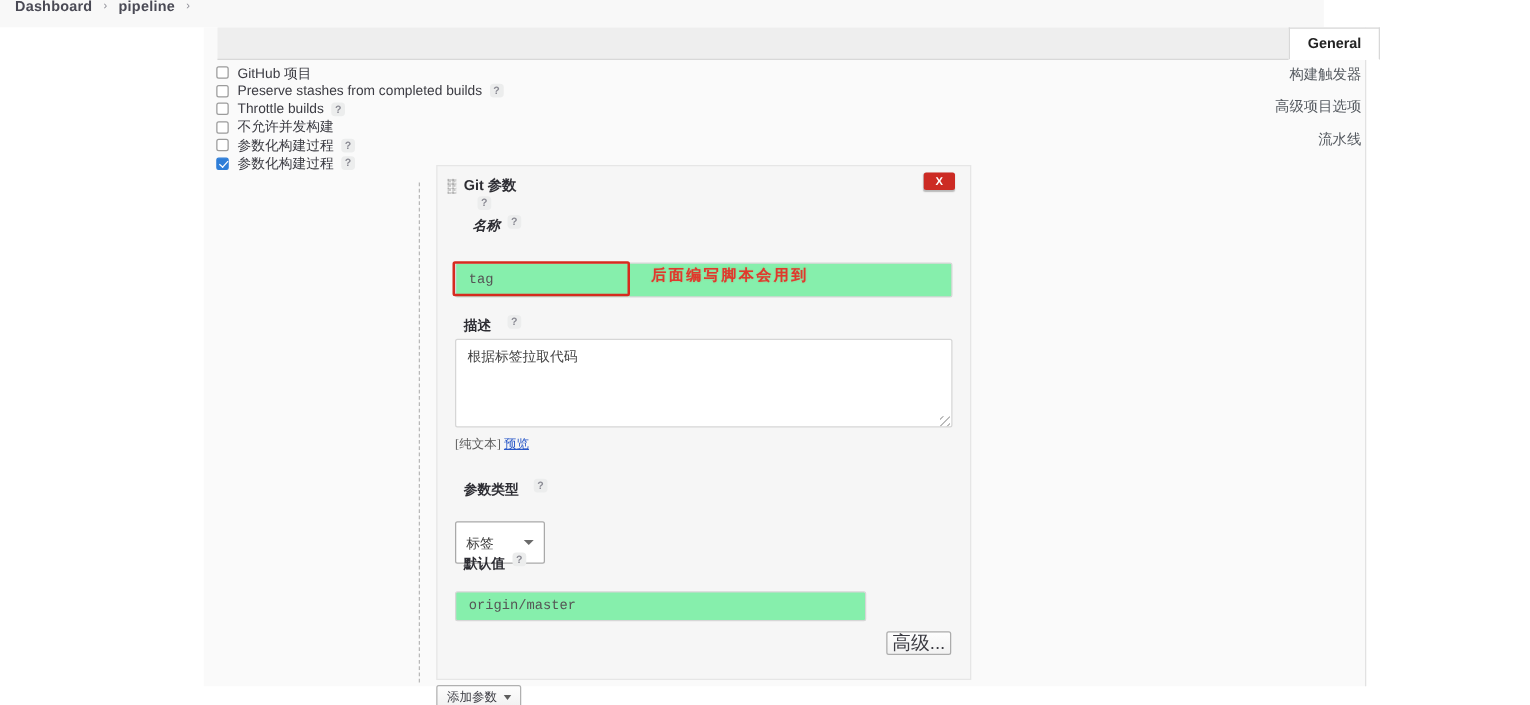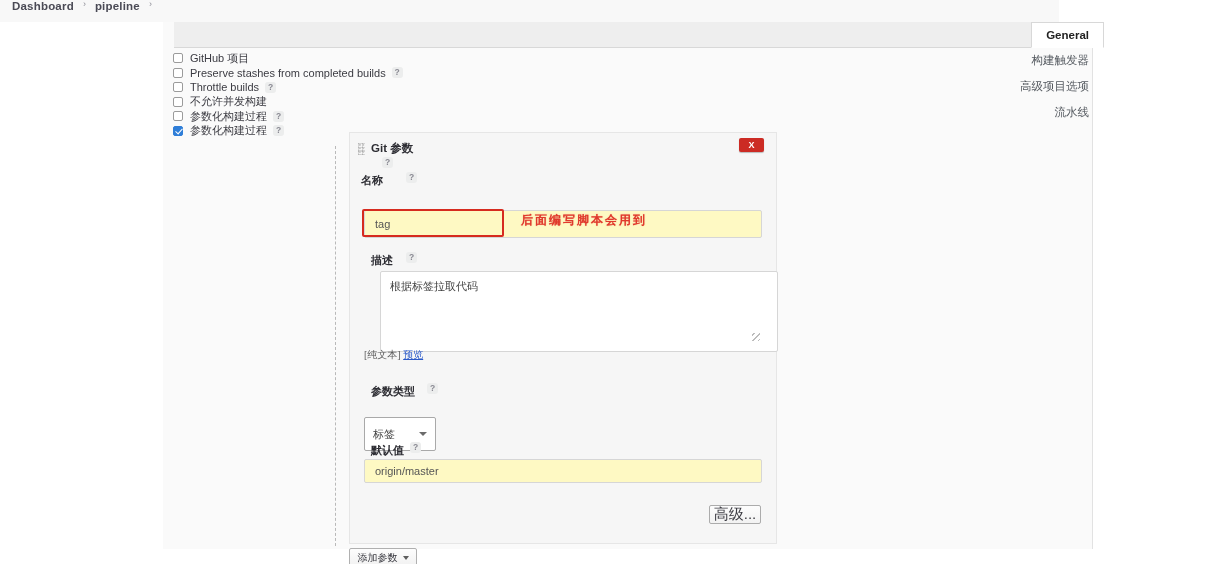--- a/index.html
+++ b/index.html
@@ -230,28 +230,28 @@
   .field-label {
     position: absolute;
     font-size: 11px;
     font-weight: bold;
     color: #2d2d33;
     white-space: nowrap;
   }
 
   .text-input {
     position: absolute;
-    background: #fef9c3;
+    background: #86efac;
     border: 1px solid #d6d6d6;
     border-radius: 2px;
     box-sizing: border-box;
     font-size: 11px;
     color: #555555;
     padding: 0 10px;
-    font-family: Liberation Sans, sans-serif;
+    font-family: Liberation Mono, monospace;
     outline: none;
   }
   .textarea-input {
     position: absolute;
     background: #ffffff;
     border: 1px solid #d6d6d6;
     border-radius: 2px;
     box-sizing: border-box;
     font-size: 11px;
     color: #444444;
@@ -431,44 +431,44 @@
 
     <div class="dashed-rule"></div>
 
     <div class="param-block">
 
       <span class="param-drag"></span>
       <span class="param-title">Git 参数</span>
       <span class="help param-title-help">?</span>
       <div class="delete-btn">X</div>
 
-      <span class="field-label" style="left:11px; top:40px;">名称</span>
+      <span class="field-label" style="left:28px; top:40px;font-style:italic;">名称</span>
       <span class="help" style="position:absolute; left:56px; top:39px; margin-left:0;">?</span>
       <input class="text-input" style="left: 14px; top: 77px; width: 398px; height: 28px;" value="tag">
 
       <span class="field-label" style="left:21px; top:120px;">描述</span>
       <span class="help" style="position:absolute; left:56px; top:119px; margin-left:0;">?</span>
-      <textarea class="textarea-input" style="left: 30px; top: 138px; width: 398px; height: 81px;">根据标签拉取代码</textarea>
+      <textarea class="textarea-input" style="left: 14px; top: 138px; width: 398px; height: 71px;">根据标签拉取代码</textarea>
       <span class="textarea-grip" style="left:402px; top:200px;"></span>
 
       <div class="plain-text-row" style="left:14px; top:215px;">
         <span>[纯文本]</span>
         <a href="#">预览</a>
       </div>
 
       <span class="field-label" style="left:21px; top:251px;">参数类型</span>
       <span class="help" style="position:absolute; left:77px; top:250px; margin-left:0;">?</span>
       <div class="select-box" style="left:14px; top:268px; width:72px; height:34px;margin-top:16px;">
         <span>标签</span>
         <span class="select-caret"></span>
       </div>
 
       <span class="field-label" style="left:21px; top:310px;">默认值</span>
       <span class="help" style="position:absolute; left:60px; top:309px; margin-left:0;">?</span>
-      <input class="text-input" style="left: 14px; top: 326px; width: 398px; height: 24px;" value="origin/master">
+      <input class="text-input" style="left: 14px; top: 340px; width: 329px; height: 24px;" value="origin/master">
 
       <div class="btn" style="left:359px; top:372px; width:52px; height:19px;">高级...</div>
 
     </div>
 
     <div class="add-param-btn">
       <span>添加参数</span>
       <span class="caret-down"></span>
     </div>
 

